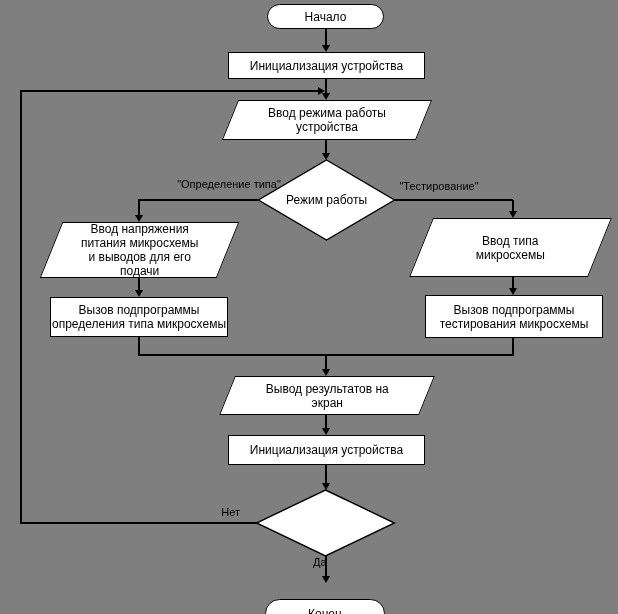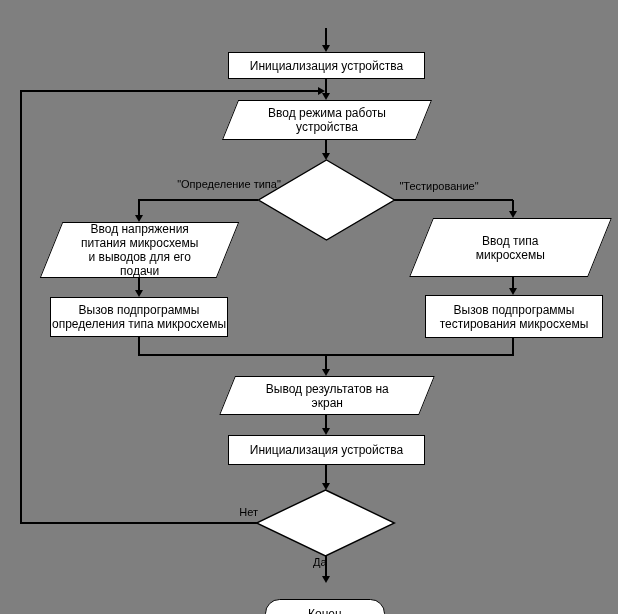--- a/index.html
+++ b/index.html
@@ -46,21 +46,21 @@
   .n-chip    { left:421px; top:218px; width:179px; height:59px; }
   .n-calltst { left:425px; top:295px; width:178px; height:43px; }
   .n-out     { left:227px; top:376px; width:200px; height:39px; }
   .n-init2   { left:228px; top:435px; width:197px; height:30px; }
   .d2        { left:255px; top:489px; width:141px; height:68px; }
   .n-end     { left:265px; top:583px; width:120px; height:29px;margin-top:16px; }
 
   
   .lbl-det { left:177px; top:178px; width:104px; text-align:center; }
   .lbl-tst { left:389px; top:180px; width:100px; text-align:center; }
-  .lbl-no  { left:218px; top:506px; width:40px;  text-align:right; }
+  .lbl-no  { left:200px; top:506px; width:40px;  text-align:right; }
   .lbl-yes { left:313px; top:556px; }
 </style>
 </head>
 <body>
 
 <div class="canvas">
 
   <div class="vline" style="left:325px; top:28px;  height:18px;"></div>
   <div class="arr-down" style="left:322px; top:45px;"></div>
 
@@ -97,33 +97,39 @@
 
   <div class="vline" style="left:325px; top:415px; height:14px;"></div>
   <div class="arr-down" style="left:322px; top:428px;"></div>
 
   <div class="vline" style="left:325px; top:465px; height:19px;"></div>
   <div class="arr-down" style="left:322px; top:483px;"></div>
 
   <div class="vline" style="left:325px; top:556px; height:21px;"></div>
   <div class="arr-down" style="left:322px; top:576px;"></div>
 
+  <div class="shape oval n-start">
+    <span class="txt">Начало</span>
+  </div>
 
   <div class="shape n-init1">
     <span class="txt">Инициализация устройства</span>
   </div>
 
   <div class="shape para n-mode-in">
     <span class="txt">Ввод режима работы
 устройства</span>
   </div>
 
   <svg class="dshape d1" viewBox="0 0 139 82">
     <polygon points="69.5,1 137.5,41 69.5,81 1.5,41" fill="#ffffff" stroke="#000000" stroke-width="1.4"></polygon>
   </svg>
+  <div class="dtext d1">
+    <span class="txt">Режим работы</span>
+  </div>
 
   <div class="shape para n-volt">
     <span class="txt">Ввод напряжения
 питания микросхемы
 и выводов для его
 подачи</span>
   </div>
 
   <div class="shape n-calldet">
     <span class="txt">Вызов подпрограммы

